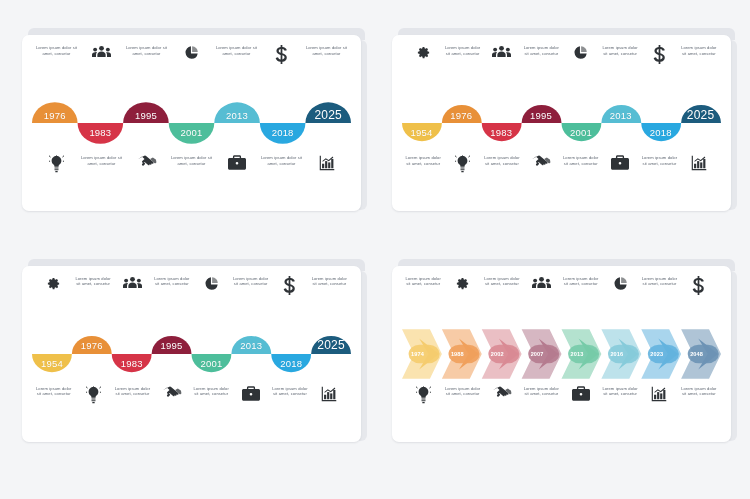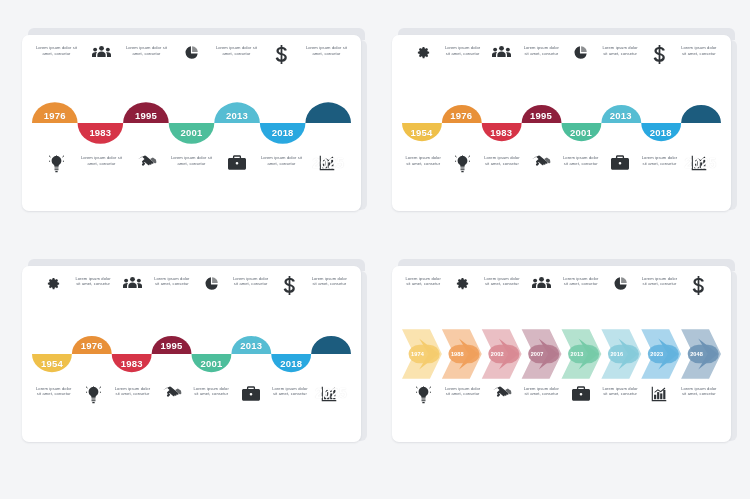--- a/index.html
+++ b/index.html
@@ -105,29 +105,29 @@
   .wave {
     position: relative;
     height: 58px;
     margin: 0 2px;
   }
   .wave svg { display: block; width: 100%; height: 100%; }
 
   .yr {
     position: absolute;
     color: #ffffff;
-    font-weight: bold;
+    font-weight: normal;
     font-size: 9.5px;
     letter-spacing: .2px;
     transform: translate(-50%, -50%);
     text-shadow: 0 0 1px rgba(0,0,0,.12);
     white-space: nowrap;
     text-align: right;
   }
-  .yr.lg { font-size: 14px; margin-top: 48px; }
+  .yr.lg { font-size: 12px; }
 
   
   .arrows {
     position: relative;
     height: 54px;
     margin: 0 2px;
   }
   .arrows svg { display: block; width: 100%; height: 100%; }
   .ayr {
     position: absolute;

